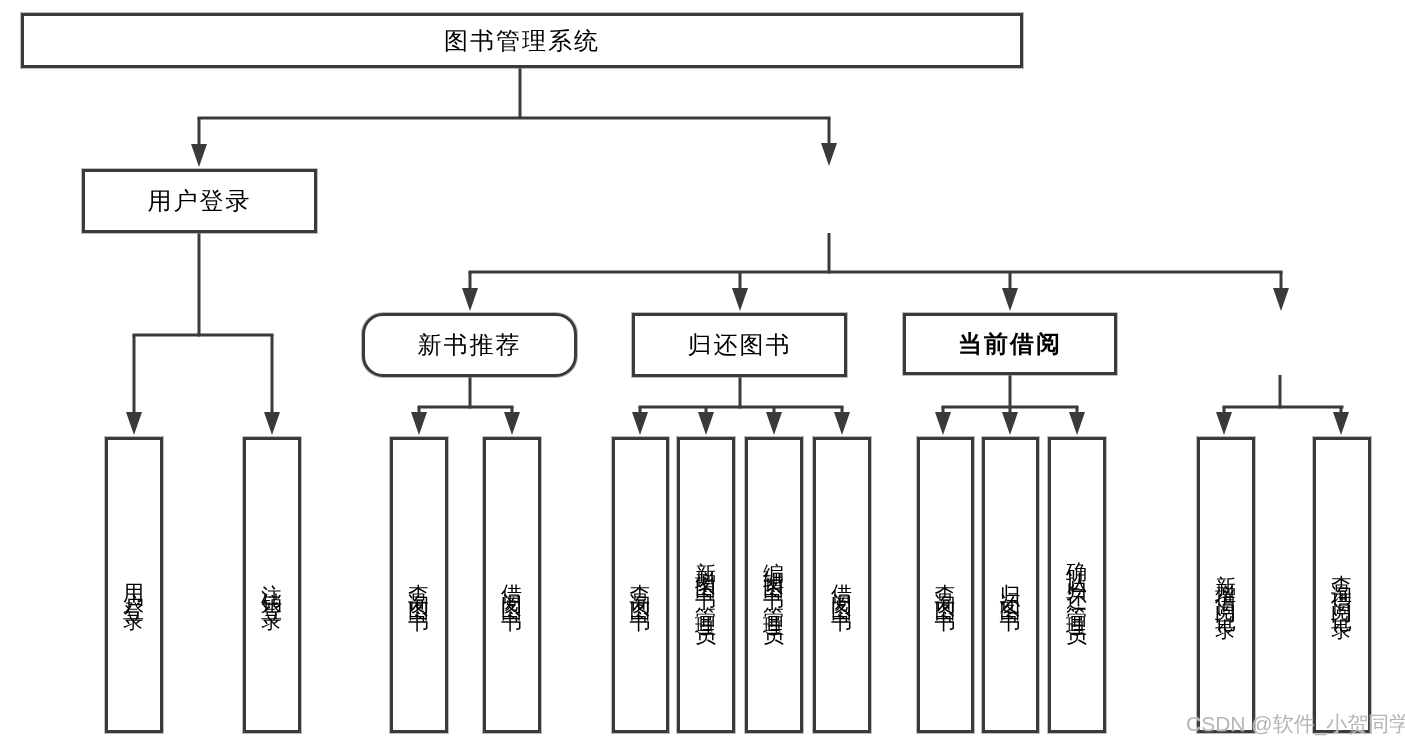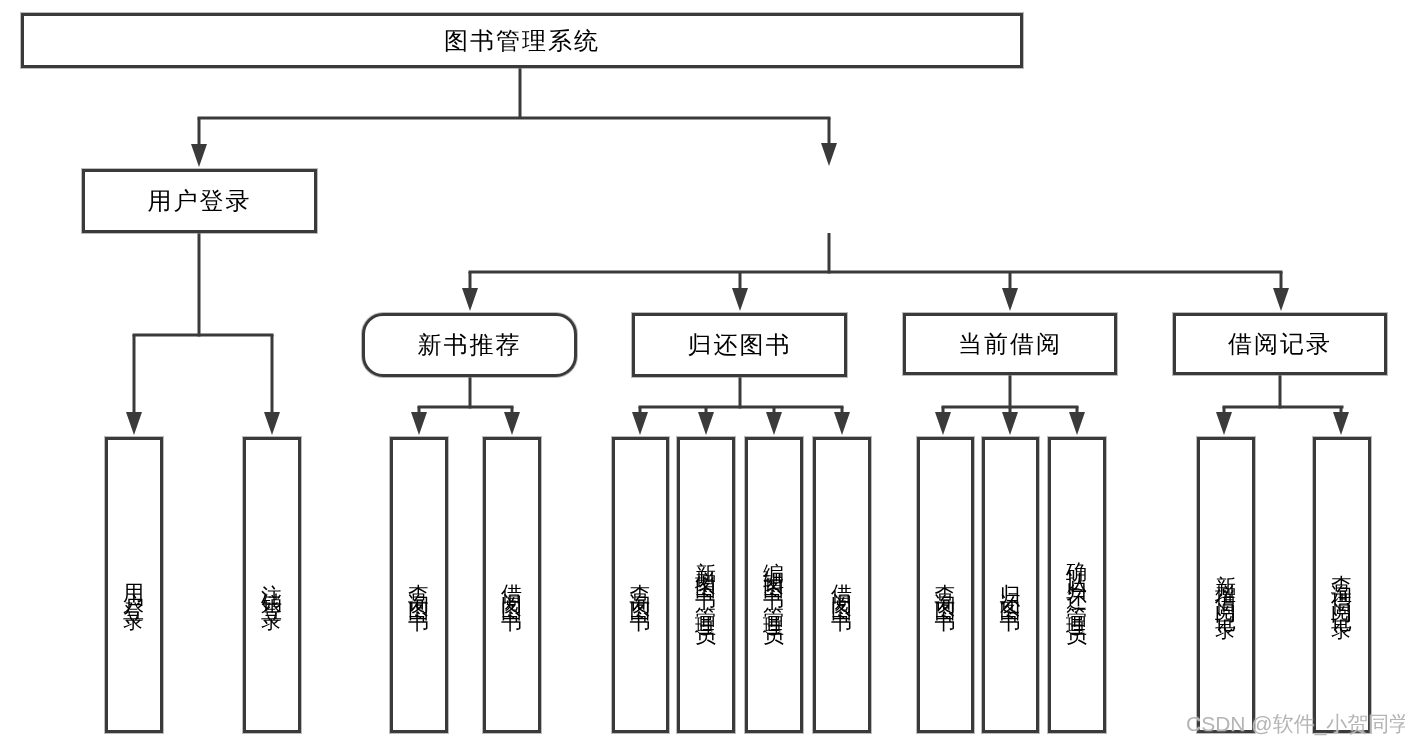--- a/index.html
+++ b/index.html
@@ -141,22 +141,21 @@
       <polygon points="1333,412 1349,412 1341,435" stroke="none"></polygon>
     </g>
   </svg>
 
   <div class="node hbox" style="left:21px; top:13px; width:1002px; height:55px;">图书管理系统</div>
 
   <div class="node hbox" style="left:82px; top:169px; width:235px; height:64px;">用户登录</div>
 
   <div class="node hbox" style="left:362px; top:313px; width:215px; height:64px;border-radius:21px;">新书推荐</div>
   <div class="node hbox" style="left:632px; top:313px; width:215px; height:64px;">归还图书</div>
-  <div class="node hbox" style="left:903px; top:313px; width:214px; height:62px;">当前借阅</div>
-  <div class="node hbox" style="left:1173px; top:313px; width:214px; height:62px;">借阅记录</div>
+  <div class="node hbox" style="left:903px; top:313px; width:214px; height:62px;font-weight:bold;">当前借阅</div>
 
   <div class="node vbox" style="left:105px; width:58px;">
     <span class="vtext">用户登录</span>
   </div>
   <div class="node vbox" style="left:243px; width:58px;">
     <span class="vtext">注销登录</span>
   </div>
   <div class="node vbox" style="left:390px; width:58px;">
     <span class="vtext">查询图书</span>
   </div>

